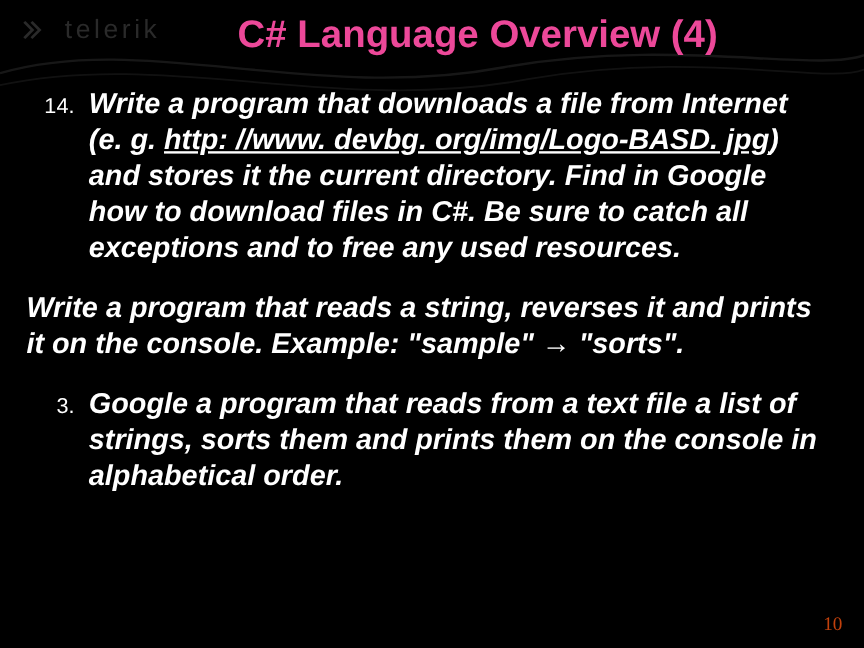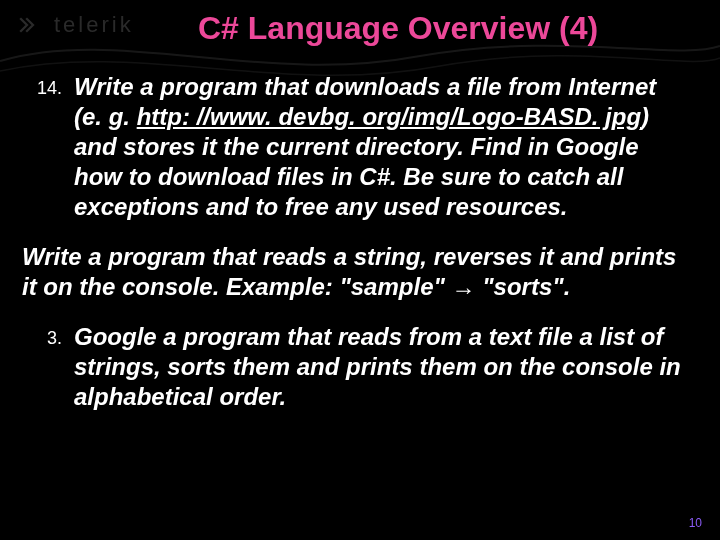--- a/index.html
+++ b/index.html
@@ -88,23 +88,24 @@
     flex: 1;
     font-style: italic;
   }
   .link {
     text-decoration: underline;
   }
   .pagenum {
     position: absolute;
     bottom: 10px;
     right: 18px;
-    font-size: 12px;
-    color: #8b5cf6;
+    font-size: 16px;
+    color: #c2410c;
     font-weight: 400;
+    font-family: Liberation Serif, serif;
   }
 </style>
 </head>
 <body>
 
 <div class="slide">
 
   <svg class="curve" viewBox="0 0 720 70" preserveAspectRatio="none">
     <path d="M0,35 C120,0 260,60 420,30 C560,5 680,35 720,20" stroke="#444" stroke-width="2" fill="none"></path>
     <path d="M0,45 C140,15 280,70 440,40 C580,15 690,45 720,32" stroke="#333" stroke-width="1.5" fill="none"></path>

